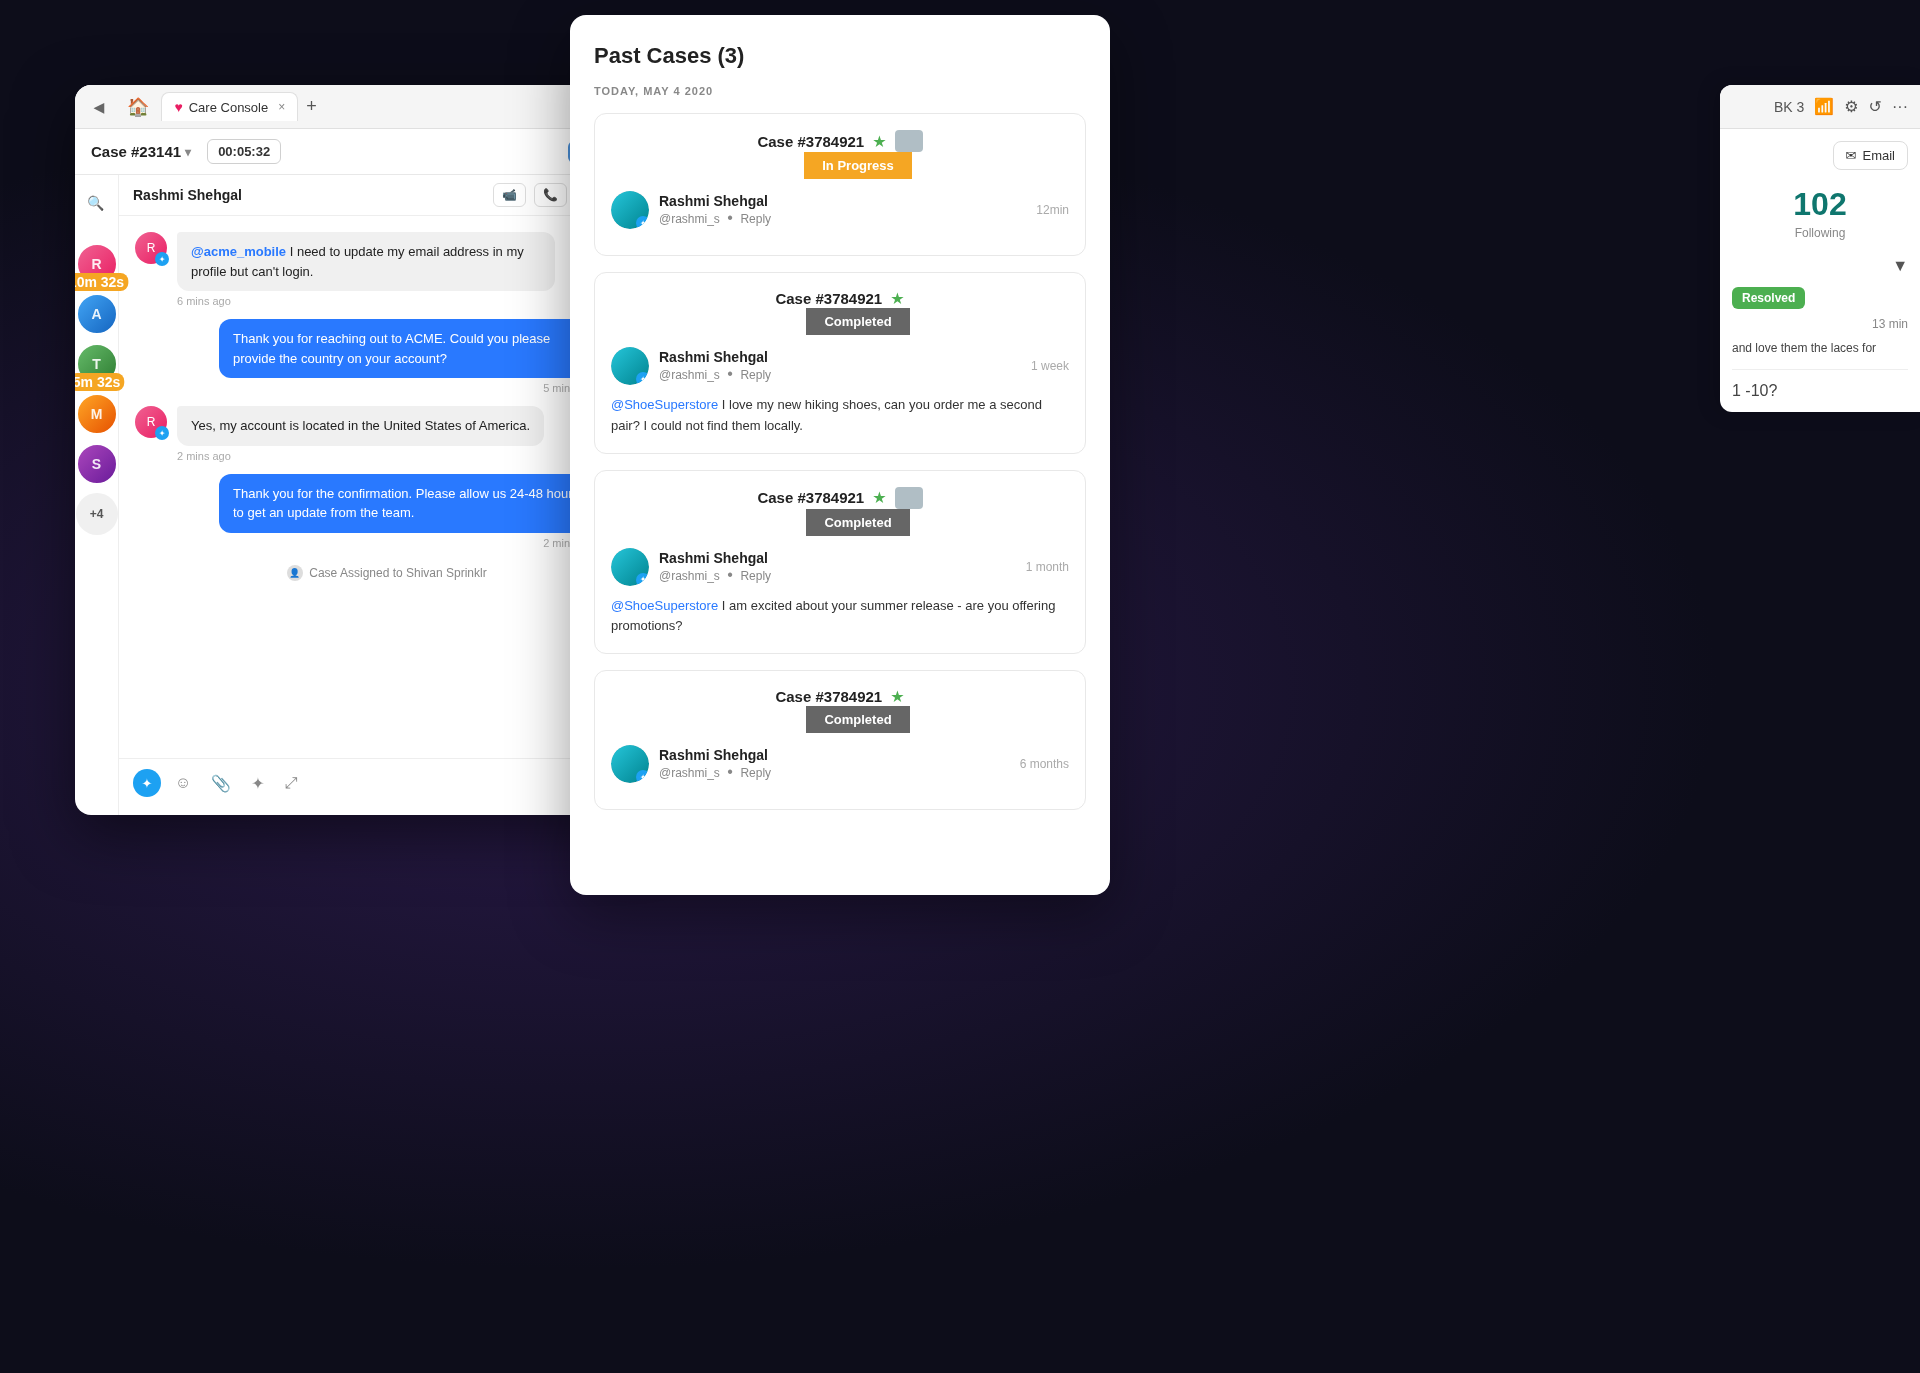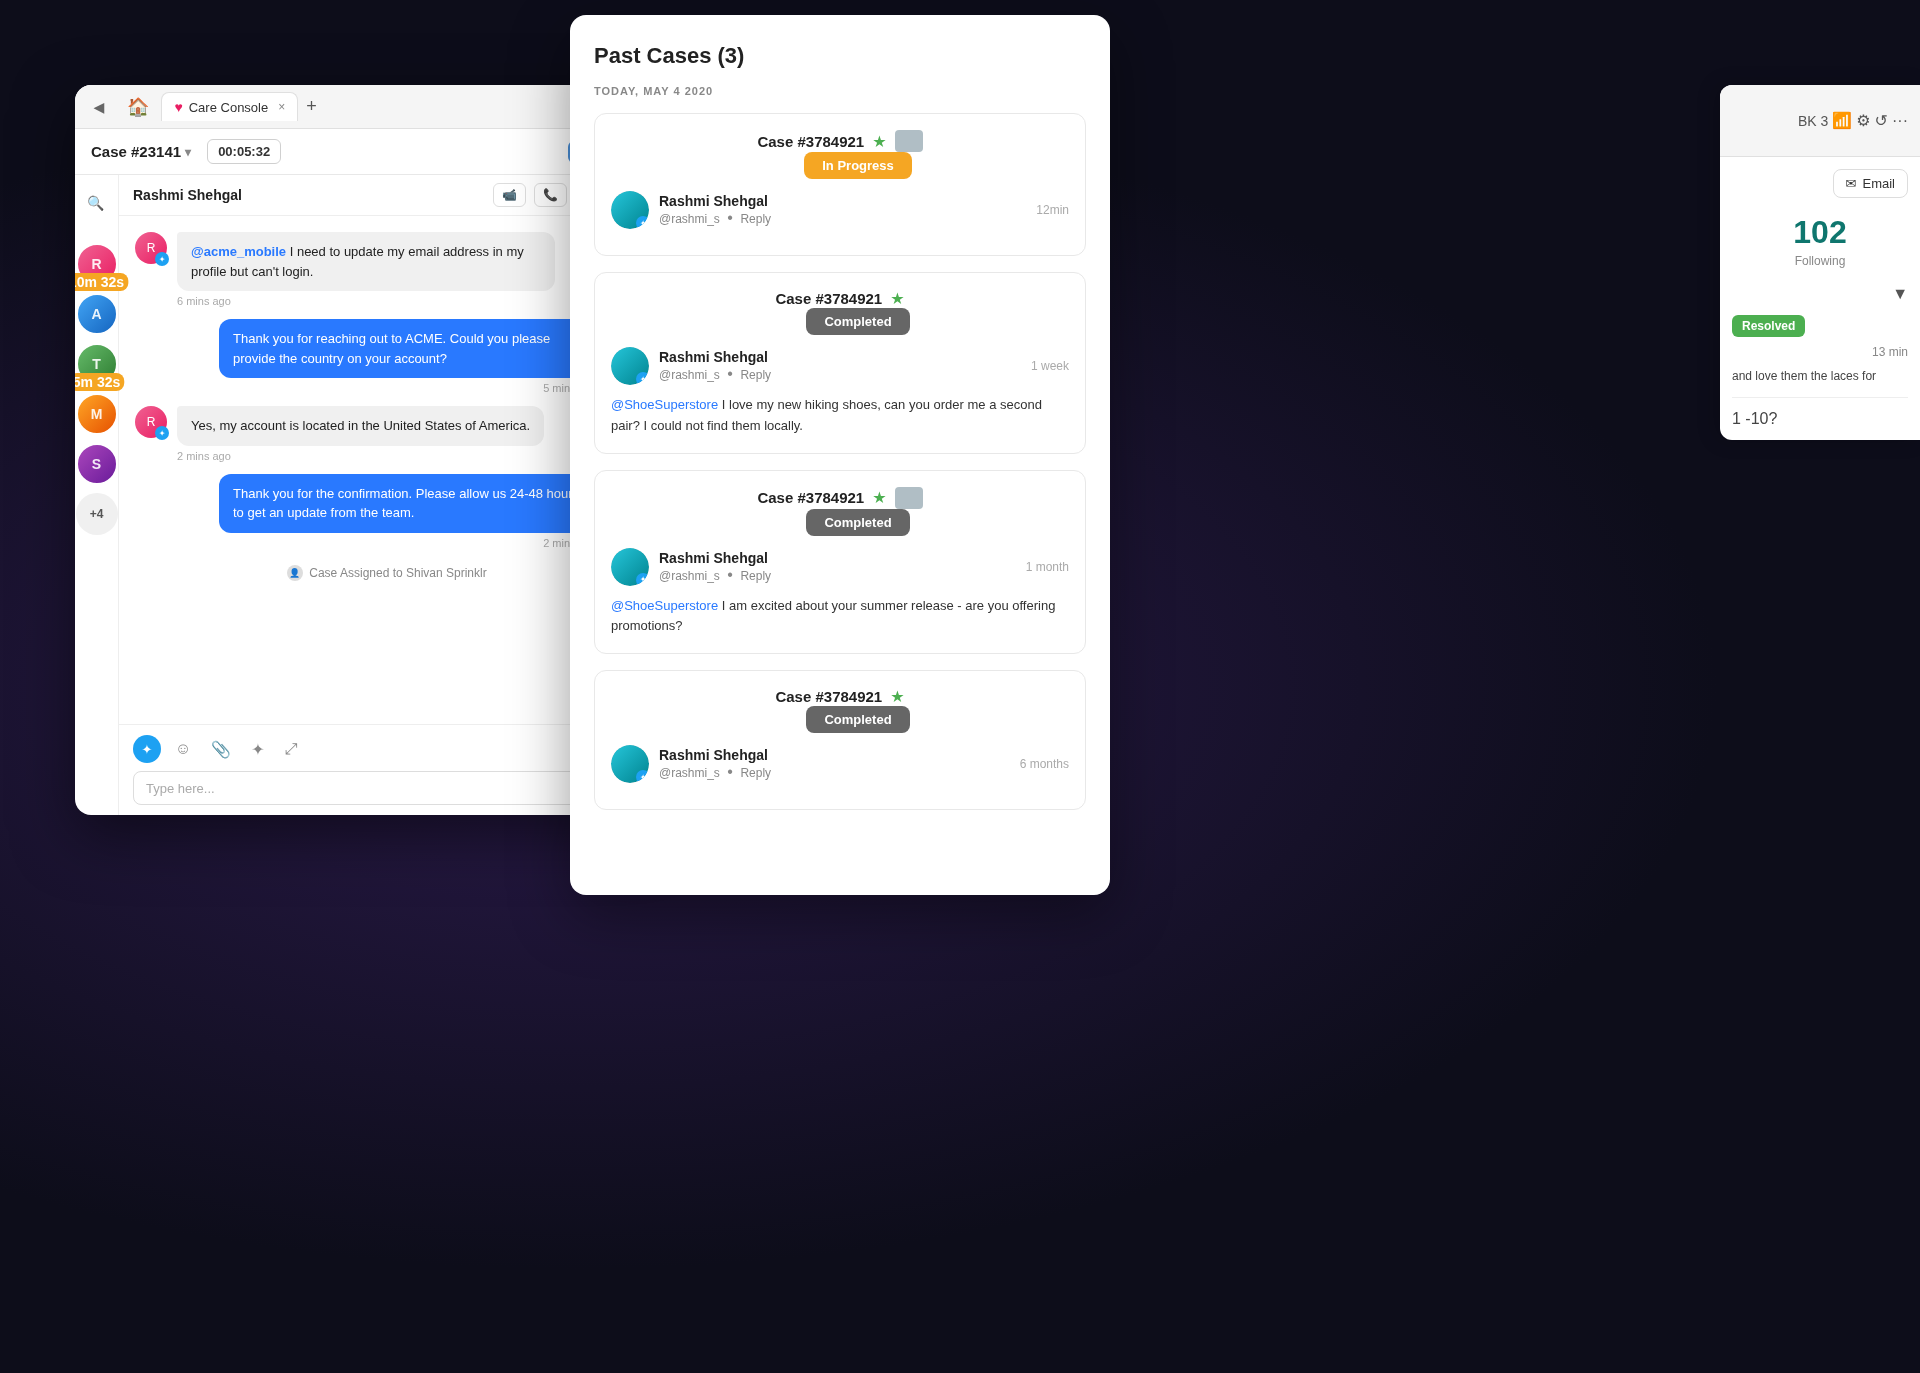--- a/index.html
+++ b/index.html
@@ -429,21 +429,21 @@
       overflow: hidden;
       display: flex;
       align-items: center;
       justify-content: center;
       font-size: 8px;
       color: #666;
     }
 
     .status-badge {
       padding: 6px 18px;
-      border-radius: 8px;
+      border-radius: 0;
       font-size: 13px;
       font-weight: 700;
       color: #fff;
       margin-left: 36px;
     }
     .status-in-progress { background: #f5a623; }
     .status-completed { background: #666; }
 
     .case-user-row {
       display: flex;
@@ -522,25 +522,25 @@
       top: 85px;
       width: 200px;
       background: #fff;
       border-radius: 12px 0 0 12px;
       box-shadow: -4px 0 20px rgba(0,0,0,0.2);
       overflow: hidden;
     }
 
     .right-panel-topbar {
       background: #f5f5f5;
-      padding: 26px 12px;
+      padding: 12px 12px;
       display: flex;
       align-items: center;
       justify-content: flex-end;
-      gap: 4px;
+      gap: 10px;
       border-bottom: 1px solid #e0e0e0;
     }
     .rp-icon {
       color: #555;
       font-size: 16px;
       cursor: pointer;
     }
     .rp-wifi { font-size: 14px; color: #555; }
 
     .right-panel-body {
@@ -791,25 +791,20 @@
       </div>
 
       <div class="chat-input-area">
         <div class="input-toolbar">
           <div class="twitter-icon-sm">✦</div>
           <button class="toolbar-btn">☺</button>
           <button class="toolbar-btn">📎</button>
           <button class="toolbar-btn">✦</button>
           <button class="toolbar-btn">⤢</button>
         </div>
-        <div class="input-row">
-          <span class="input-placeholder">Type here...</span>
-          <span class="input-attach-btn">📎</span>
-          <span class="input-send-btn">▦</span>
-        </div>
       </div>
 
     </div>
   </div>
 </div>
 
 <div class="past-cases-panel">
 
   <div class="panel-title">Past Cases (3)</div>
   <div class="date-label">TODAY, MAY 4 2020</div>

